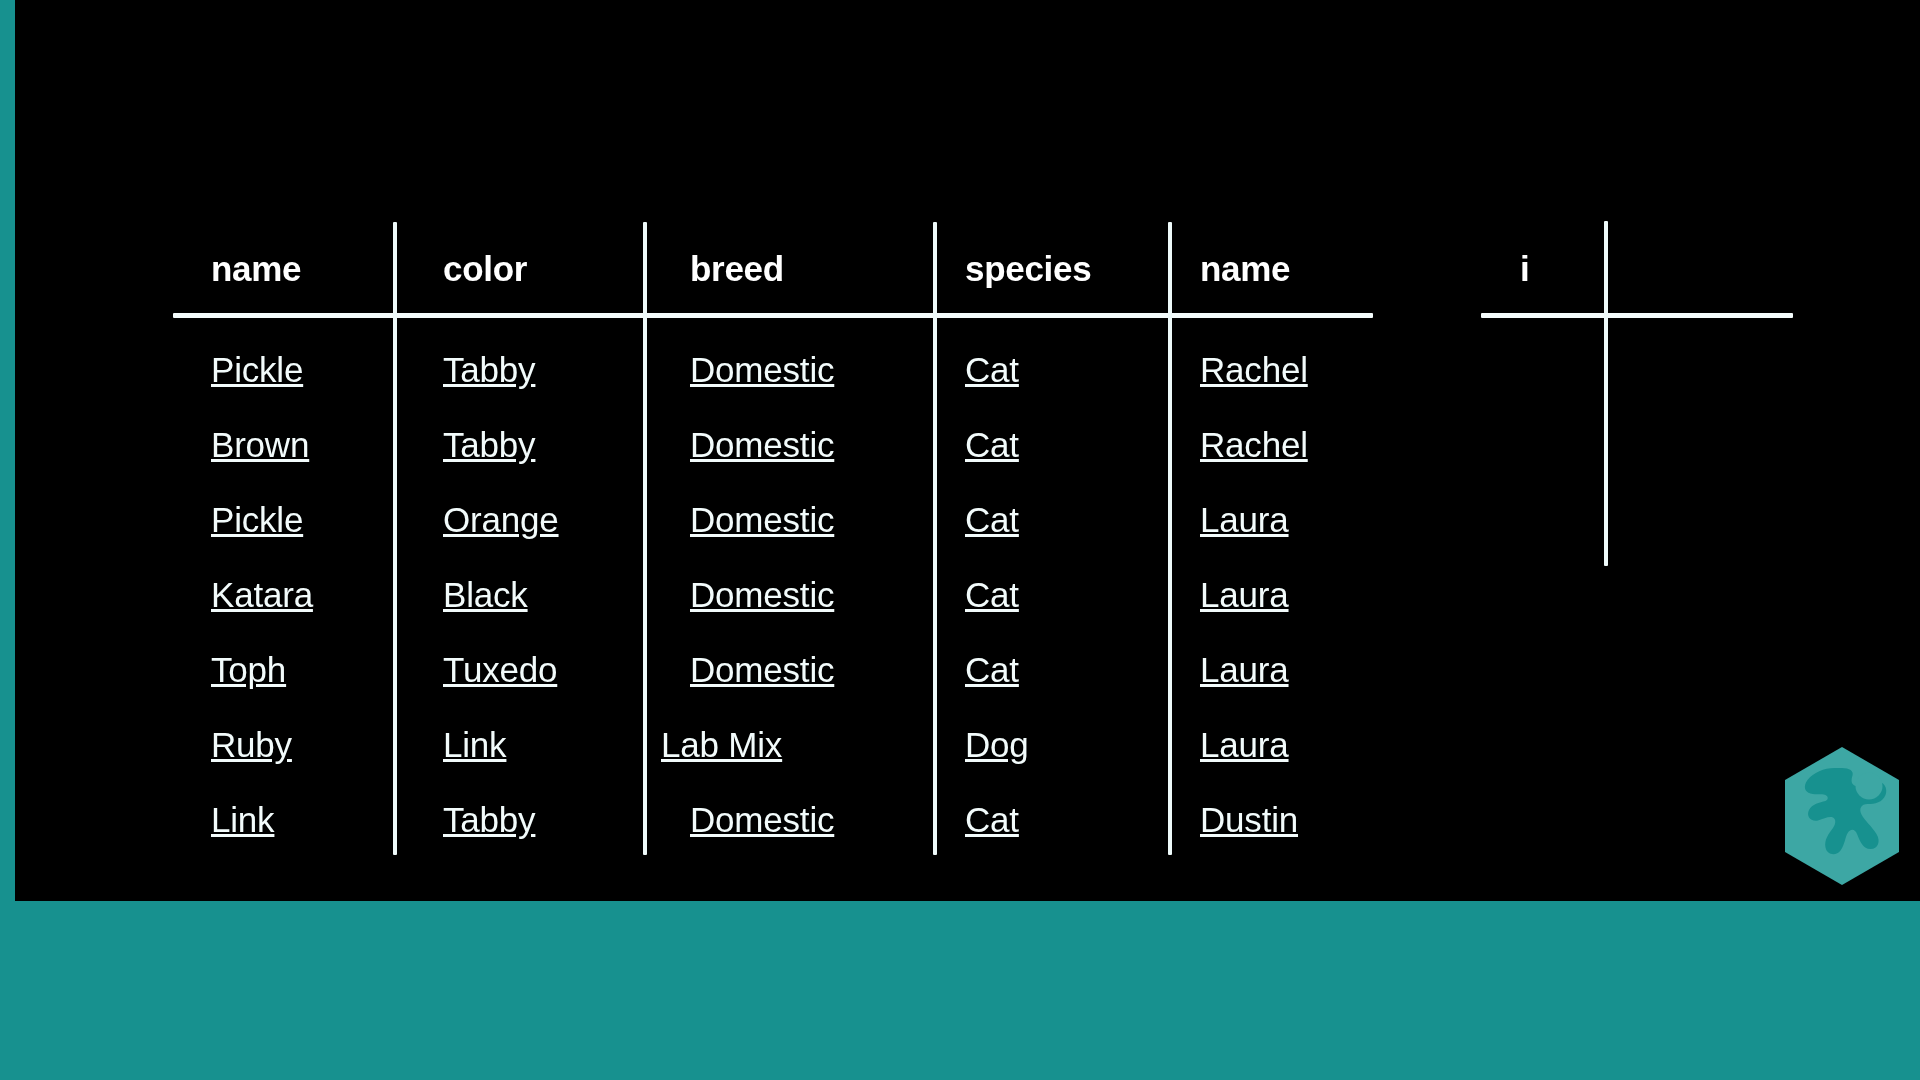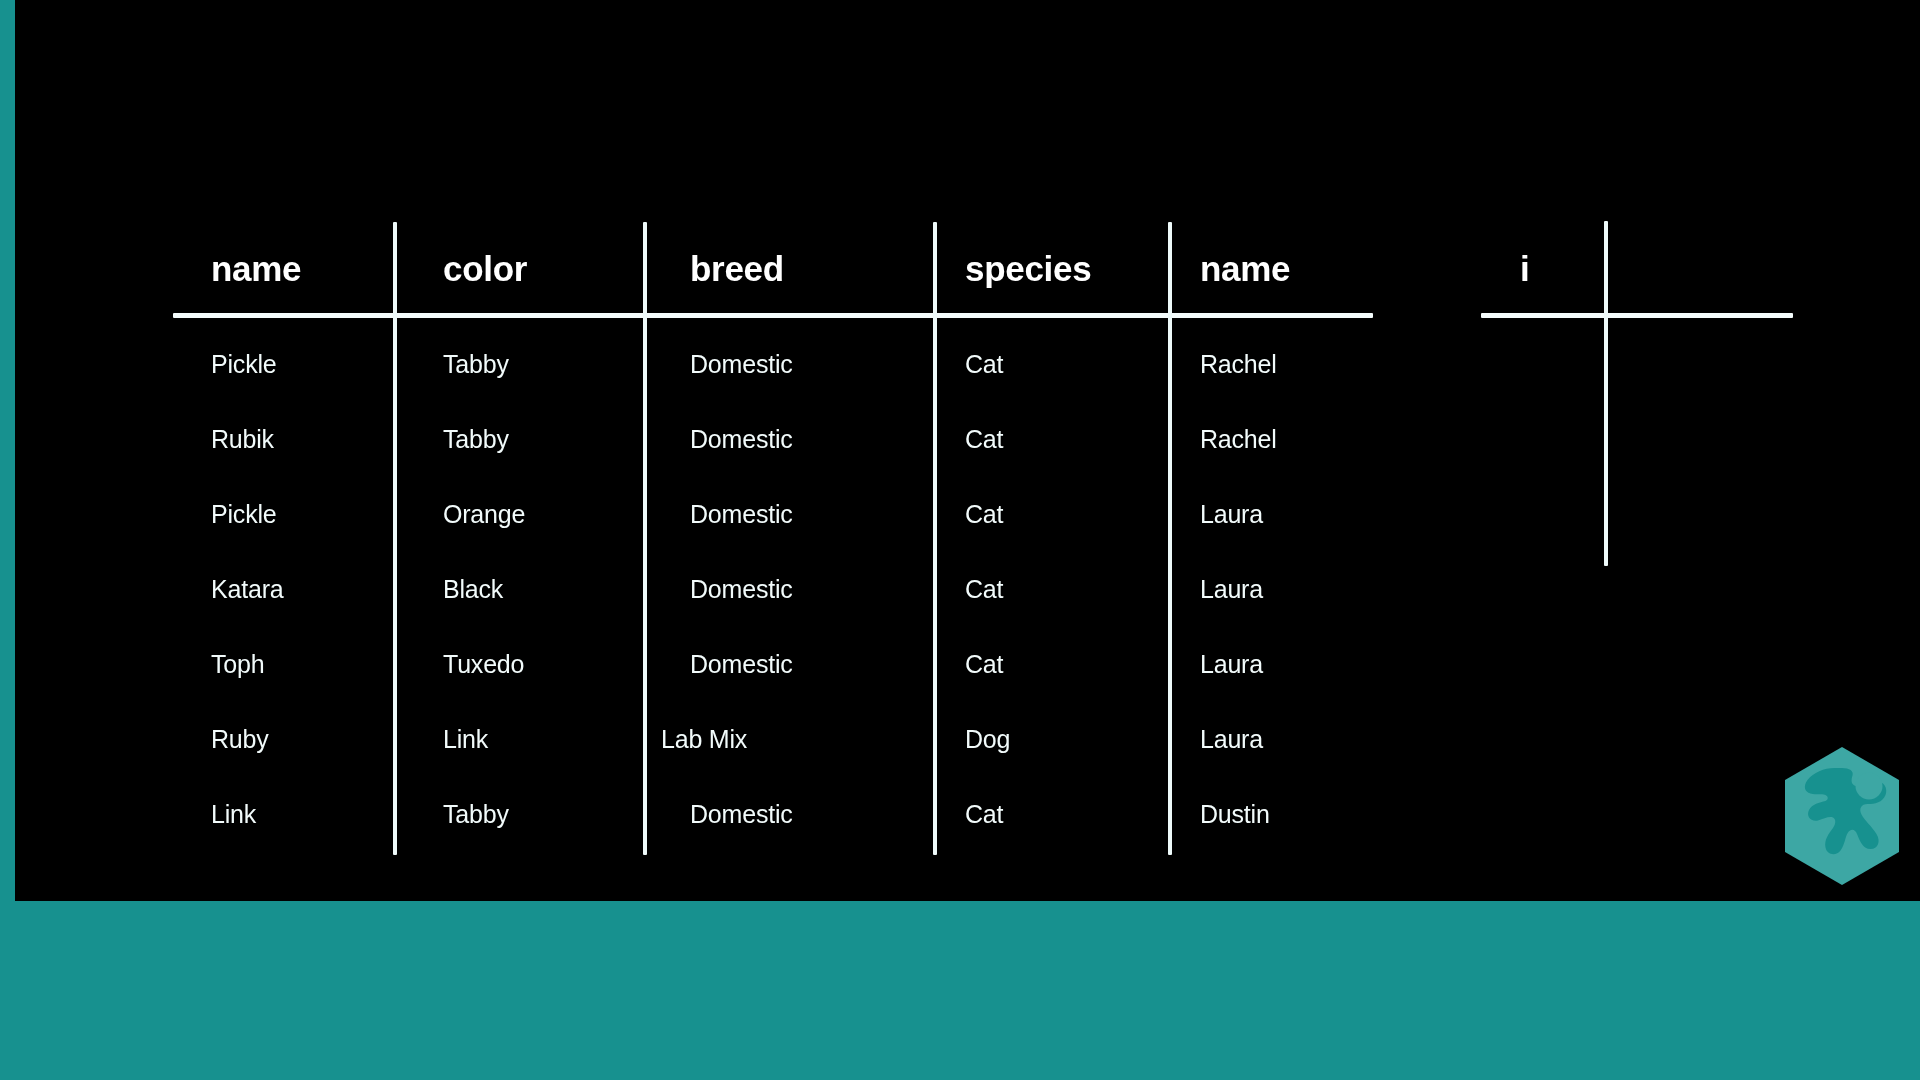--- a/index.html
+++ b/index.html
@@ -42,24 +42,25 @@
     letter-spacing: -0.3px;
     white-space: nowrap;
     line-height: 1;
   }
 
   
   .data-cell {
     position: absolute;
     color: #f2fbfb;
     font-weight: 400;
-    font-size: 25px;
+    font-size: 35px;
     letter-spacing: -0.2px;
     white-space: nowrap;
     line-height: 1;
+    text-decoration: underline;
   }
 
   
   .v-rule {
     position: absolute;
     width: 4px;
     background: #eefafa;
     border-radius: 1px;
   }
 
@@ -119,21 +120,21 @@
     <div class="v-rule" style="left:1153px; top:222px; height:633px;"></div>
 
     <div class="v-rule" style="left:1589px; top:221px; height:345px;"></div>
 
     <div class="data-cell" style="left:196px; top:352px;">Pickle</div>
     <div class="data-cell" style="left:428px; top:352px;">Tabby</div>
     <div class="data-cell" style="left:675px; top:352px;">Domestic</div>
     <div class="data-cell" style="left:950px; top:352px;">Cat</div>
     <div class="data-cell" style="left:1185px;top:352px;">Rachel</div>
 
-    <div class="data-cell" style="left:196px; top:427px;">Rubik</div>
+    <div class="data-cell" style="left:196px; top:427px;">Brown</div>
     <div class="data-cell" style="left:428px; top:427px;">Tabby</div>
     <div class="data-cell" style="left:675px; top:427px;">Domestic</div>
     <div class="data-cell" style="left:950px; top:427px;">Cat</div>
     <div class="data-cell" style="left:1185px;top:427px;">Rachel</div>
 
     <div class="data-cell" style="left:196px; top:502px;">Pickle</div>
     <div class="data-cell" style="left:428px; top:502px;">Orange</div>
     <div class="data-cell" style="left:675px; top:502px;">Domestic</div>
     <div class="data-cell" style="left:950px; top:502px;">Cat</div>
     <div class="data-cell" style="left:1185px;top:502px;">Laura</div>

